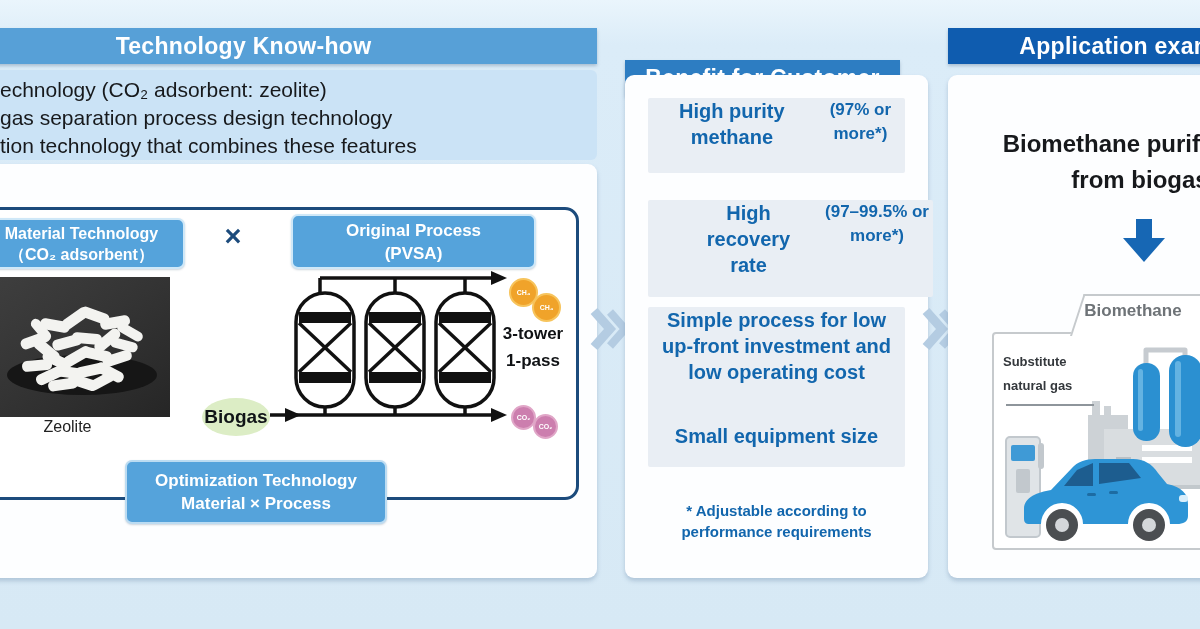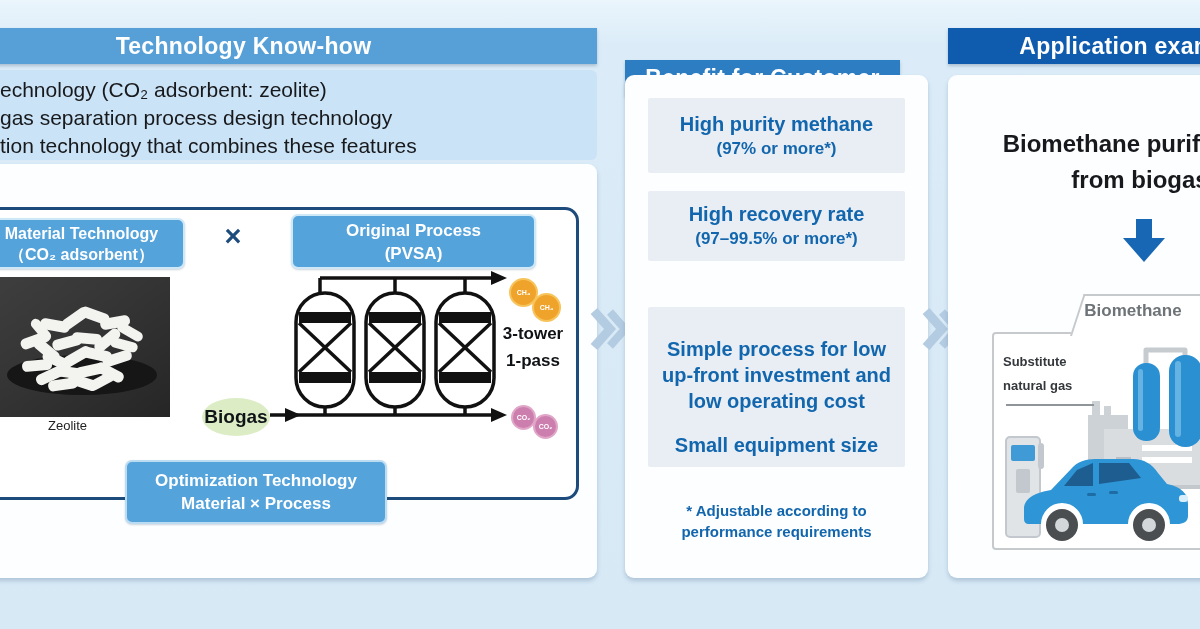--- a/index.html
+++ b/index.html
@@ -25,21 +25,21 @@
   }
   .bluelabel{
     position:absolute;background:#55a3db;border:2px solid #cfe8f8;border-radius:7px;
     color:#fff;font-weight:bold;text-align:center;
     display:flex;flex-direction:column;justify-content:center;
     box-shadow:0 1px 2px rgba(60,90,120,.25);
   }
   .benefit-item{
     position:absolute;left:648px;width:257px;background:#e9eef4;border-radius:2px;
     color:#1266ad;font-weight:bold;text-align:center;
-    display:flex;flex-direction:column;justify-content:center;
+    display:flex;flex-direction:row;justify-content:center;
   }
   .benefit-item .title{font-size:20px;line-height:26px;padding:0 12px;}
   .benefit-item .detail{font-size:17px;line-height:24px;}
   .benefit-item .detail:empty{display:none;}
   .footnote{
     position:absolute;left:648px;width:257px;top:500px;text-align:center;
     color:#1266ad;font-weight:bold;font-size:15px;line-height:21px;
   }
   .circ{
     position:absolute;border-radius:50%;color:#fff;font-weight:bold;font-size:7px;
@@ -71,21 +71,21 @@
   }
   .tower-note{
     position:absolute;left:496px;top:320px;width:74px;text-align:center;
     color:#101215;font-weight:bold;font-size:17px;line-height:27px;
   }
   .biogas{
     position:absolute;left:202px;top:390px;width:68px;height:38px;background:#dcedc5;
     border-radius:50%;display:flex;align-items:center;justify-content:center;
     color:#101417;font-weight:bold;font-size:19px;margin-top:8px;
   }
-  .zeolite-caption{position:absolute;left:0px;top:418px;width:135px;text-align:center;color:#222;font-size:13px;}
+  .zeolite-caption{position:absolute;left:0px;top:418px;width:135px;text-align:center;color:#222;font-size:16px;}
   .times{position:absolute;left:216px;top:220px;width:34px;text-align:center;color:#1c4b7c;font-weight:bold;font-size:29px;}
 </style>
 </head>
 <body>
 
 <div class="stage">
 
   <section class="layer">
     <div class="hdr" style="left:-110px;top:28px;width:707px;background:#57a0d7;">Technology Know-how</div>
 
@@ -215,21 +215,21 @@
 
   <section class="layer">
     <div class="hdr" style="left:625px;top:28px;width:275px;background:#2d7dc2;margin-top:32px;">Benefit for Customer</div>
 
     <div class="card" style="left:625px;top:75px;width:303px;height:503px;"></div>
 
     <div class="benefit-item" style="top:98px;height:75px;">
       <div class="title">High purity methane</div>
       <div class="detail">(97% or more*)</div>
     </div>
-    <div class="benefit-item" style="top:191px;height:70px;">
+    <div class="benefit-item" style="top:200px;height:97px;padding-left:28px;">
       <div class="title">High recovery rate</div>
       <div class="detail">(97–99.5% or more*)</div>
     </div>
     <div class="benefit-item" style="top:307px;height:136px;">
       <div class="title">Simple process for low up-front investment and low operating cost</div>
 
     </div>
     <div class="benefit-item" style="top:423px;height:44px;">
       <div class="title">Small equipment size</div>
 

